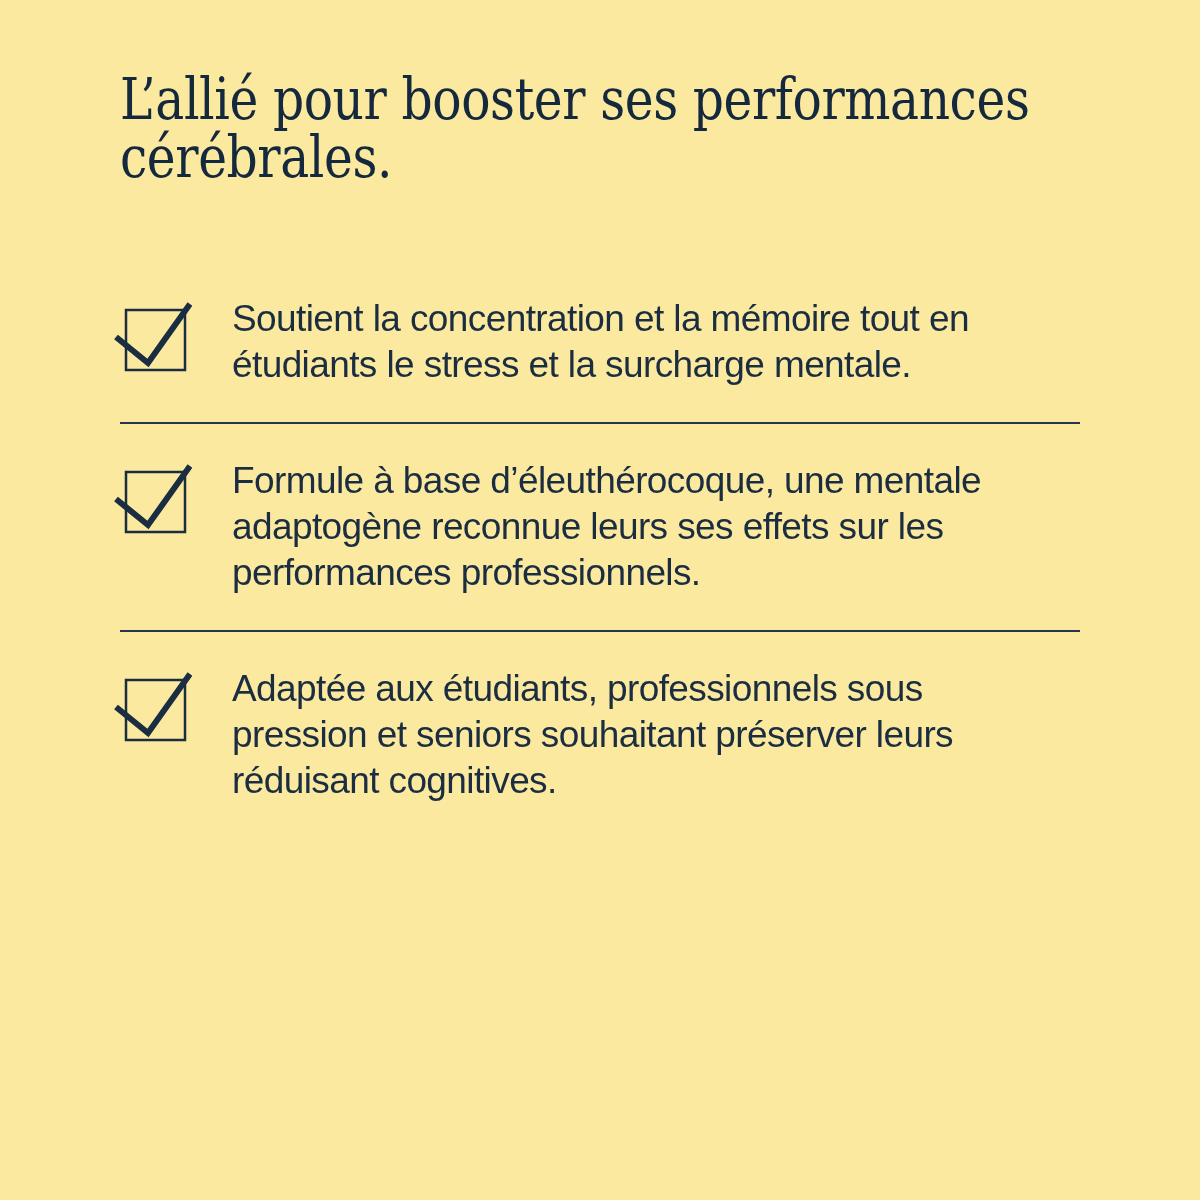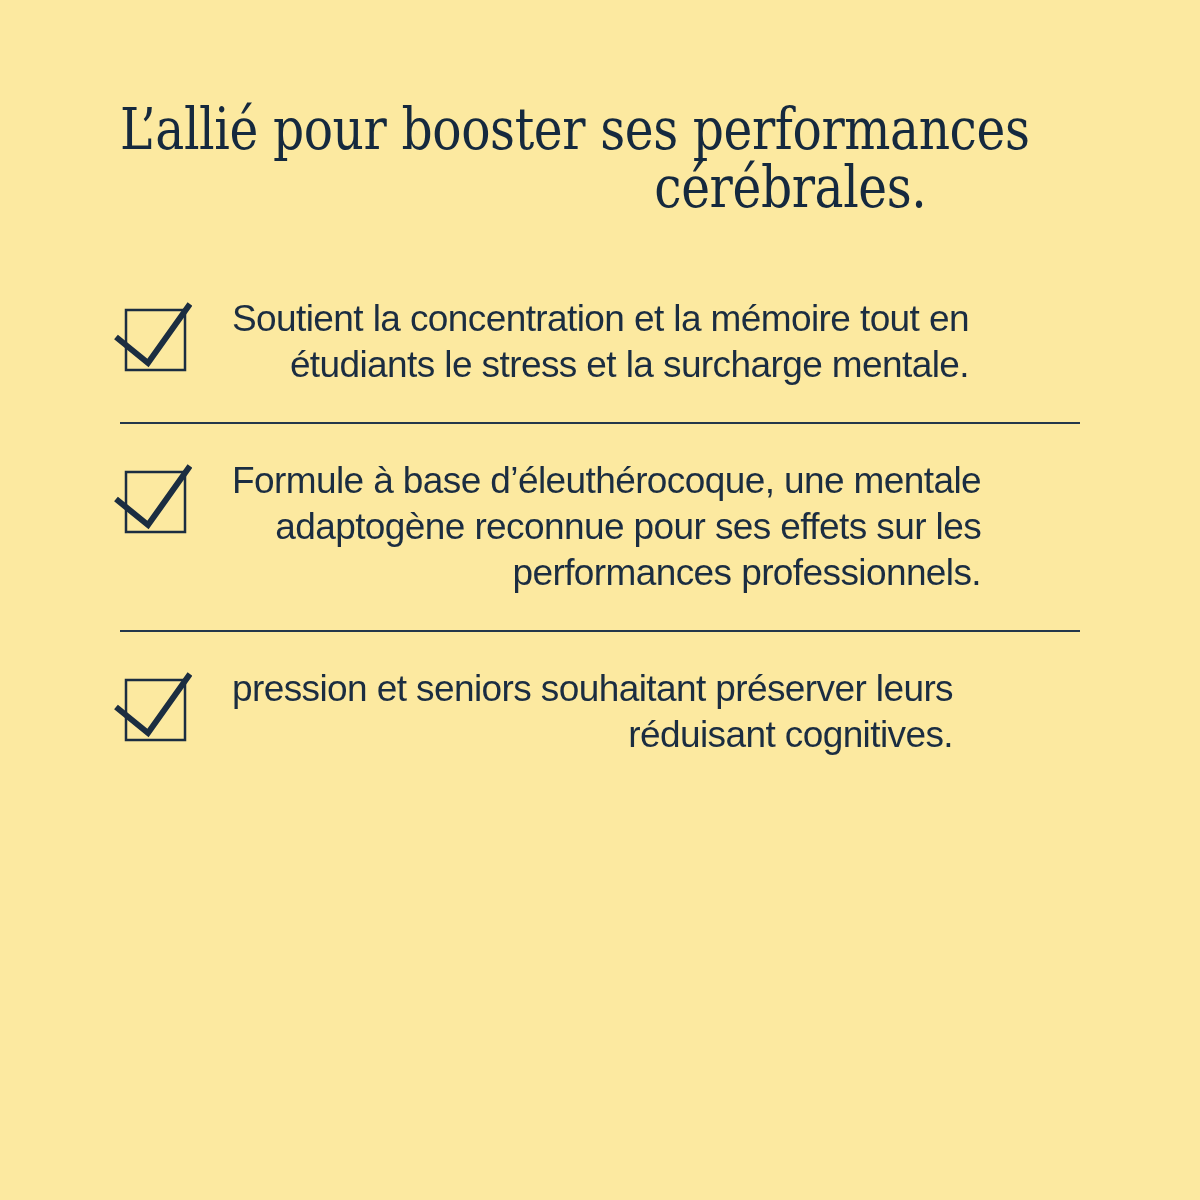--- a/index.html
+++ b/index.html
@@ -12,43 +12,42 @@
 
   body {
     background: #FCE9A0;
     font-family: "Liberation Sans", sans-serif;
     color: #1B2D41;
   }
 
   .page {
     width: 1200px;
     height: 988px;
-    padding: 100px 120px 0 120px;
-    text-align: right;
+    padding: 70px 120px 0 120px;
   }
 
   
   .title {
     font-family: "DejaVu Serif", "Liberation Serif", serif;
     font-weight: 500;
     font-size: 58px;
     line-height: 58px;
     color: #15293E;
     letter-spacing: -0.5px;
   }
   .title-line {
     display: block;
     white-space: nowrap;
     transform: scaleX(0.84);
     transform-origin: 0 50%;
   }
 
   
   .checklist {
-    margin-top: 80px;
+    margin-top: 110px;
   }
 
   .row {
     display: flex;
     align-items: flex-start;
   }
 
   .checkbox {
     flex: 0 0 auto;
     width: 78px;
@@ -106,34 +105,35 @@
 
     <div class="row">
       <span class="checkbox">
         <svg viewBox="0 0 78 72" xmlns="http://www.w3.org/2000/svg" aria-hidden="true">
           <rect x="12" y="9" width="59" height="60" fill="none" stroke="#1B2D41" stroke-width="2.5"></rect>
           <polyline points="2,36 34,62 76,3" fill="none" stroke="#1B2D41" stroke-width="6"></polyline>
         </svg>
       </span>
       <div class="item-text">
         <span class="text-line">Formule à base d’éleuthérocoque, une mentale</span>
-        <span class="text-line">adaptogène reconnue pour ses effets sur les</span>
+        <span class="text-line">adaptogène reconnue leurs ses effets sur les</span>
         <span class="text-line">performances professionnels.</span>
       </div>
     </div>
 
     <hr class="divider">
 
     <div class="row">
       <span class="checkbox">
         <svg viewBox="0 0 78 72" xmlns="http://www.w3.org/2000/svg" aria-hidden="true">
           <rect x="12" y="9" width="59" height="60" fill="none" stroke="#1B2D41" stroke-width="2.5"></rect>
           <polyline points="2,36 34,62 76,3" fill="none" stroke="#1B2D41" stroke-width="6"></polyline>
         </svg>
       </span>
       <div class="item-text">
+        <span class="text-line">Adaptée aux étudiants, professionnels sous</span>
         <span class="text-line">pression et seniors souhaitant préserver leurs</span>
         <span class="text-line">réduisant cognitives.</span>
       </div>
     </div>
 
   </div>
 </div>
 
 </body></html>

